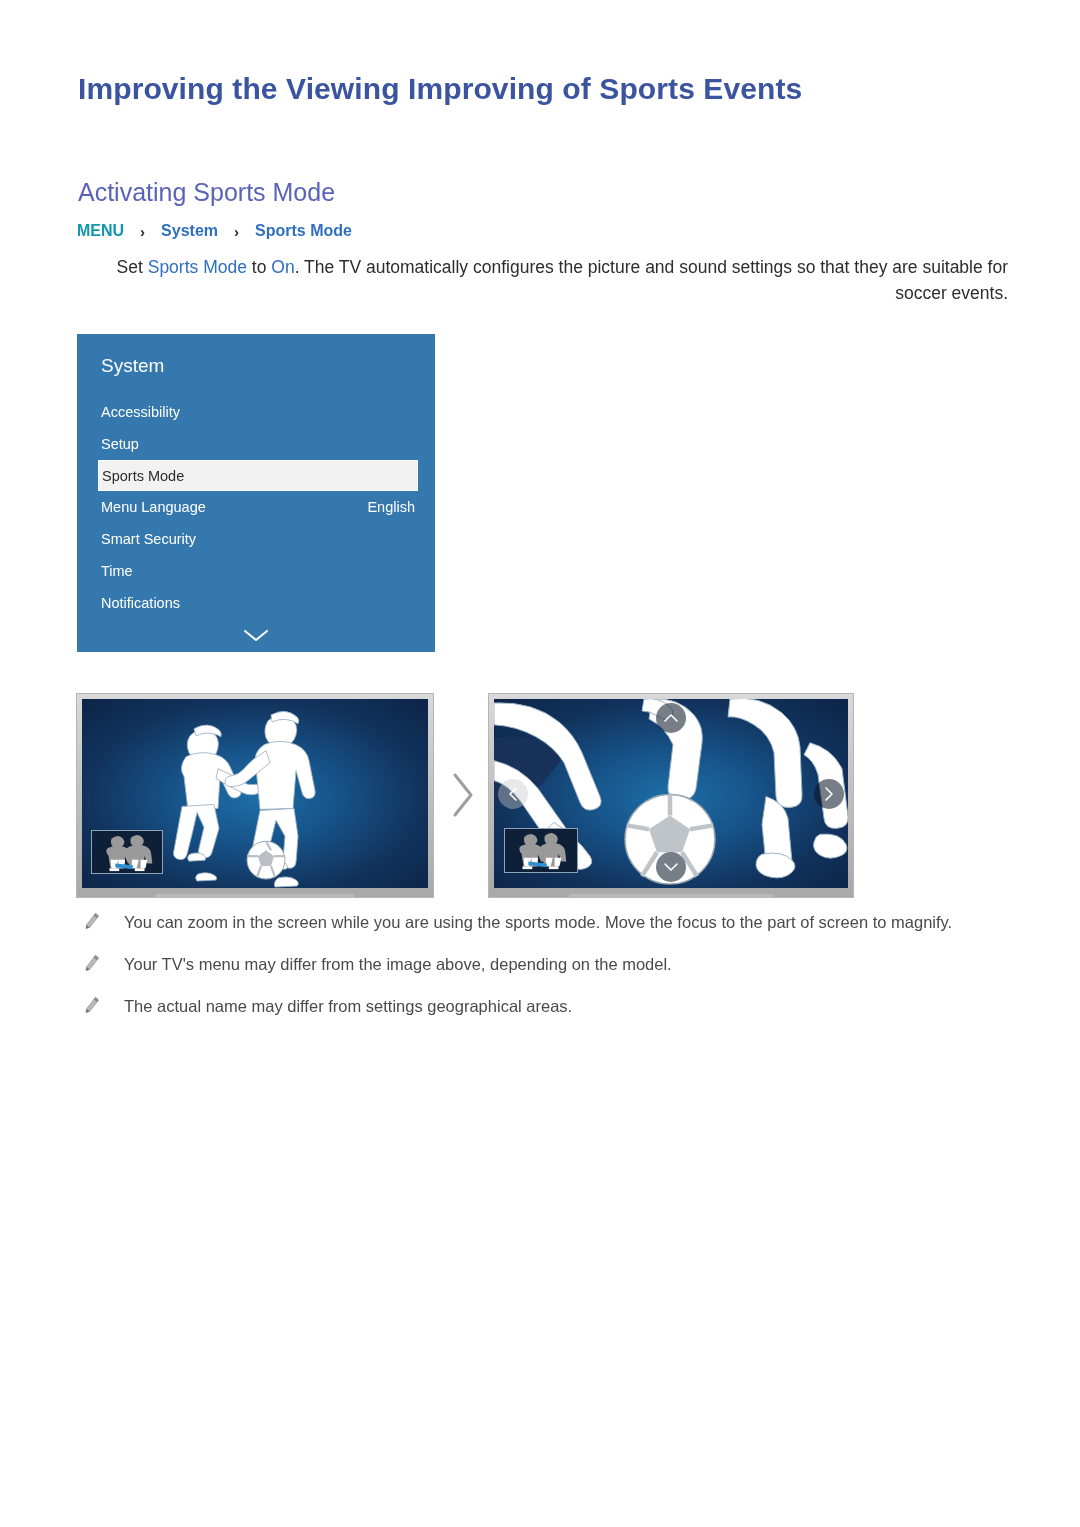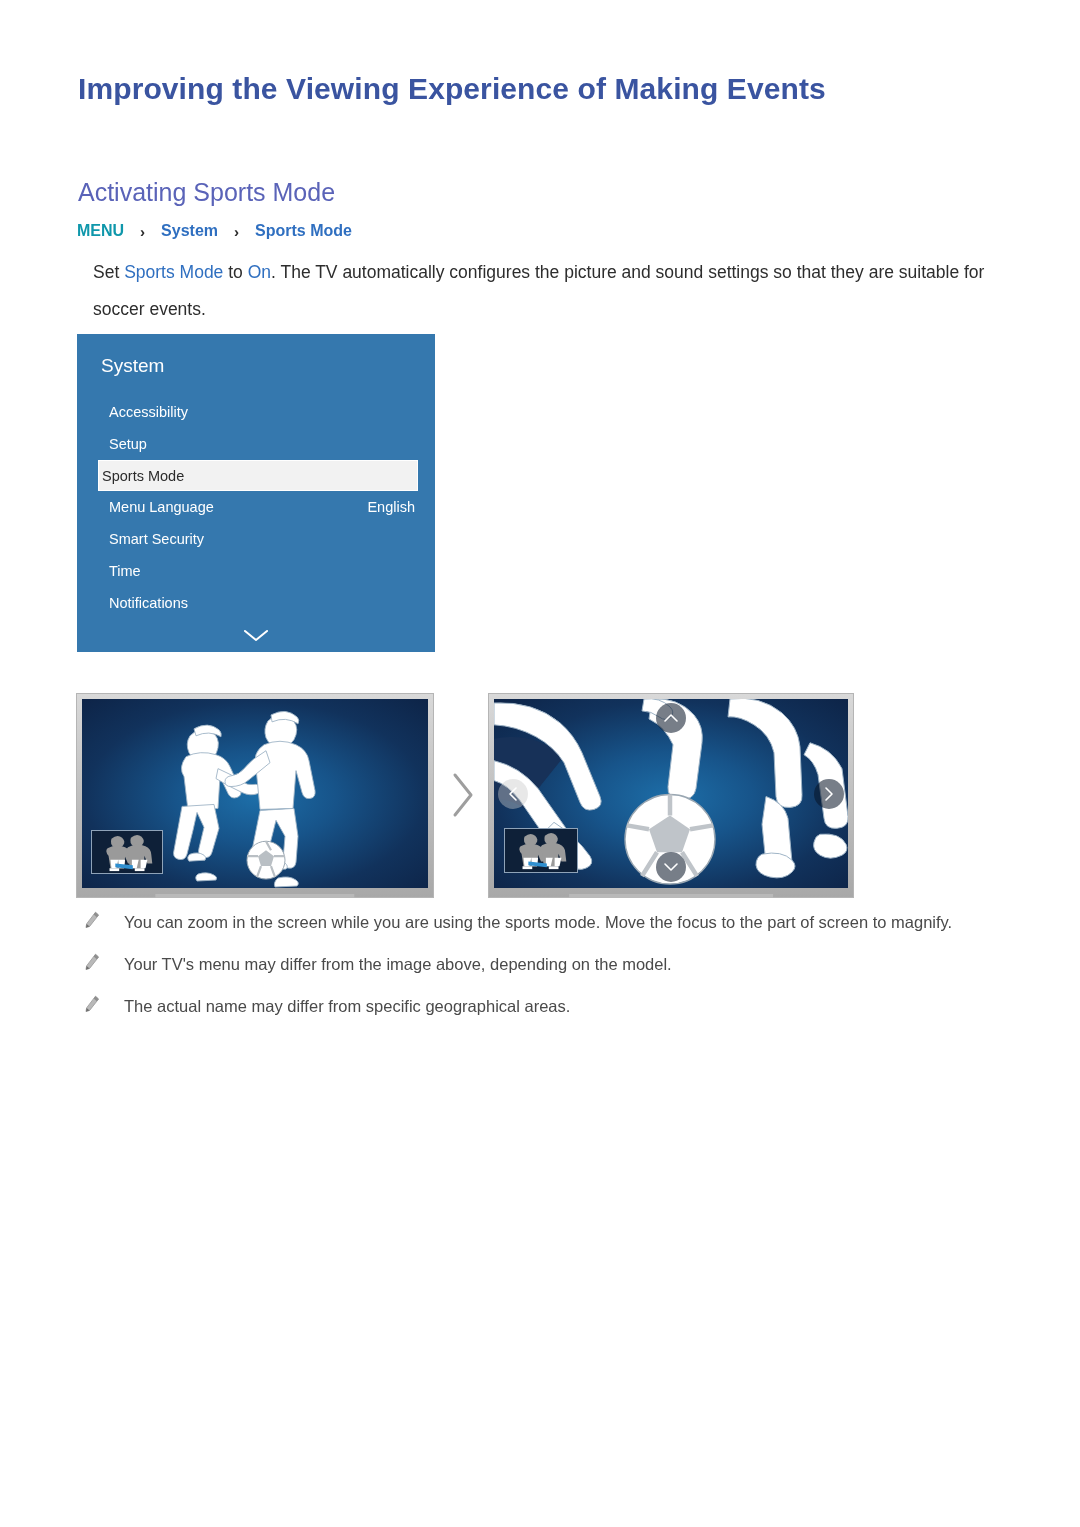--- a/index.html
+++ b/index.html
@@ -53,26 +53,27 @@
     align-items: center;
     gap: 16px;
   }
   .crumb-menu { color: #0f97ab; }
   .crumb-blue { color: #2f6fc0; }
   .crumb-sep  { color: #2b2b2b; font-size: 15px; font-weight: bold; }
 
   
   .body-para {
     position: absolute;
-    left: 93px;
+    left: 78px;
     top: 254px;
     width: 930px;
     font-size: 17.5px;
-    line-height: 37px;
+    line-height: 26px;
     color: #2d2d2d;
+    text-align: right;
   }
   .hl-blue { color: #2f6fc0; }
 
   
   .menu-panel {
     position: absolute;
     left: 77px;
     top: 334px;
     width: 358px;
     height: 318px;
@@ -90,21 +91,21 @@
     position: absolute;
     left: 0;
     top: 62px;
     right: 0;
   }
   .menu-row {
     position: relative;
     height: 32px;
     display: flex;
     align-items: center;
-    padding: 0 20px 0 32px;
+    padding: 0 20px 0 24px;
     font-size: 14.5px;
     color: #ffffff;
   }
   .menu-row .label { flex: 1 1 auto; }
   .menu-row .value { flex: 0 0 auto; font-size: 14.5px; margin-left: 44px; }
 
   .menu-row.selected {
     background: #f2f2f2;
     border: 1px solid #ffffff;
     color: #2b2b2b;
@@ -197,21 +198,21 @@
   
   .notes {
     position: absolute;
     left: 84px;
     top: 908px;
     width: 925px;
   }
   .note {
     position: relative;
     display: flex;
-    align-items: flex-start;
+    align-items: center;
     margin-bottom: 14px;
   }
   .note-icon {
     flex: 0 0 auto;
     width: 22px;
     height: 26px;
     margin-right: 18px;
     padding-top: 3px;
   }
   .note-text {
@@ -219,21 +220,21 @@
     font-size: 16.5px;
     line-height: 28px;
     color: #4a4a4a;
   }
 </style>
 </head>
 <body>
 
 <div class="page">
 
-  <h1 class="page-title">Improving the Viewing Experience of Making Events</h1>
+  <h1 class="page-title">Improving the Viewing Improving of Sports Events</h1>
 
   <h2 class="section-title">Activating Sports Mode</h2>
 
   <div class="breadcrumb">
     <span class="crumb-menu">MENU</span>
     <span class="crumb-sep">›</span>
     <span class="crumb-blue">System</span>
     <span class="crumb-sep">›</span>
     <span class="crumb-blue">Sports Mode</span>
   </div>
@@ -432,17 +433,17 @@
             <path d="M2.6 12.9 L5.6 15.4 L2.0 16.6 Z" fill="#6f6f6f"></path>
           </svg></span>
         <span class="note-text">Your TV's menu may differ from the image above, depending on the model.</span>
       </div>
       <div class="note">
         <span class="note-icon"><svg width="16" height="20" viewBox="0 0 16 20" aria-hidden="true">
             <path d="M11.5 1.2 L14.6 4.0 L5.6 15.4 L2.0 16.6 L2.6 12.9 Z" fill="#b9b9b9" stroke="#9e9e9e" stroke-width="0.9" stroke-linejoin="round"></path>
             <path d="M11.5 1.2 L14.6 4.0 L12.8 6.3 L9.7 3.5 Z" fill="#8f8f8f"></path>
             <path d="M2.6 12.9 L5.6 15.4 L2.0 16.6 Z" fill="#6f6f6f"></path>
           </svg></span>
-        <span class="note-text">The actual name may differ from specific geographical areas.</span>
+        <span class="note-text">The actual name may differ from settings geographical areas.</span>
       </div>
     </div>
 
 </div>
 
 </body></html>

